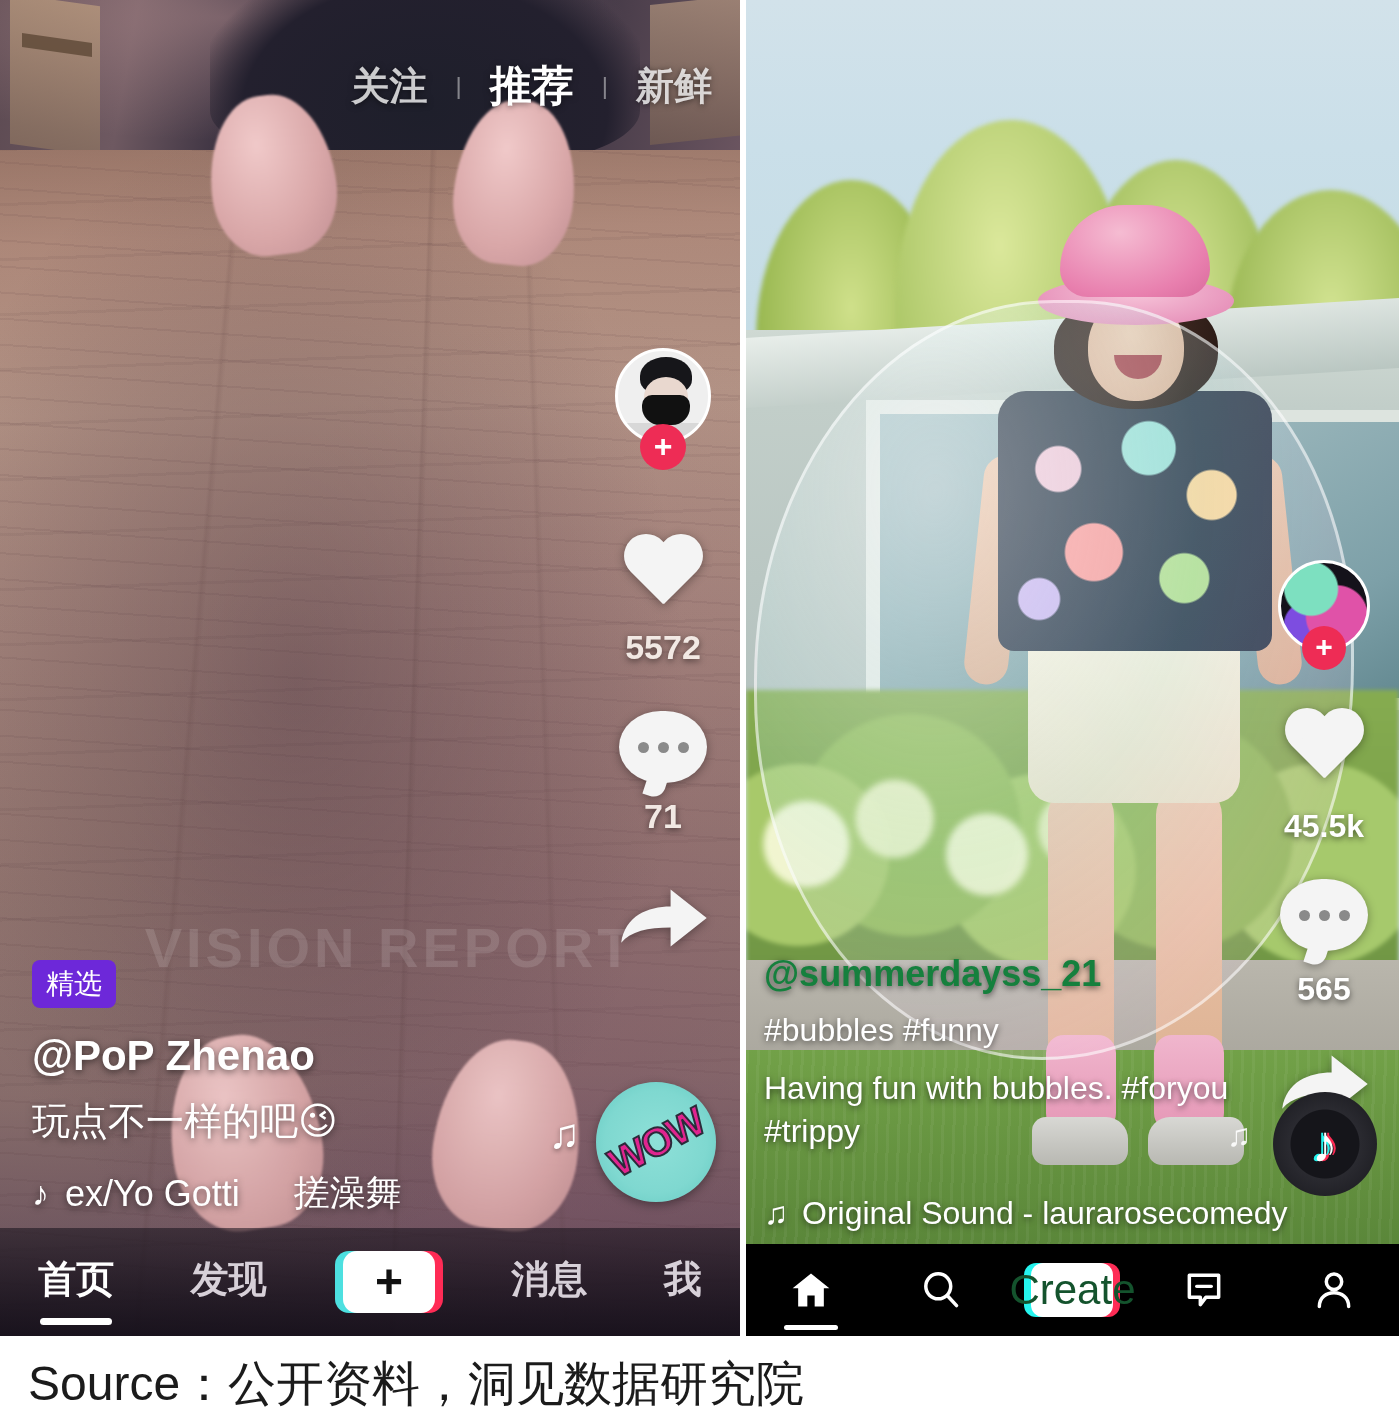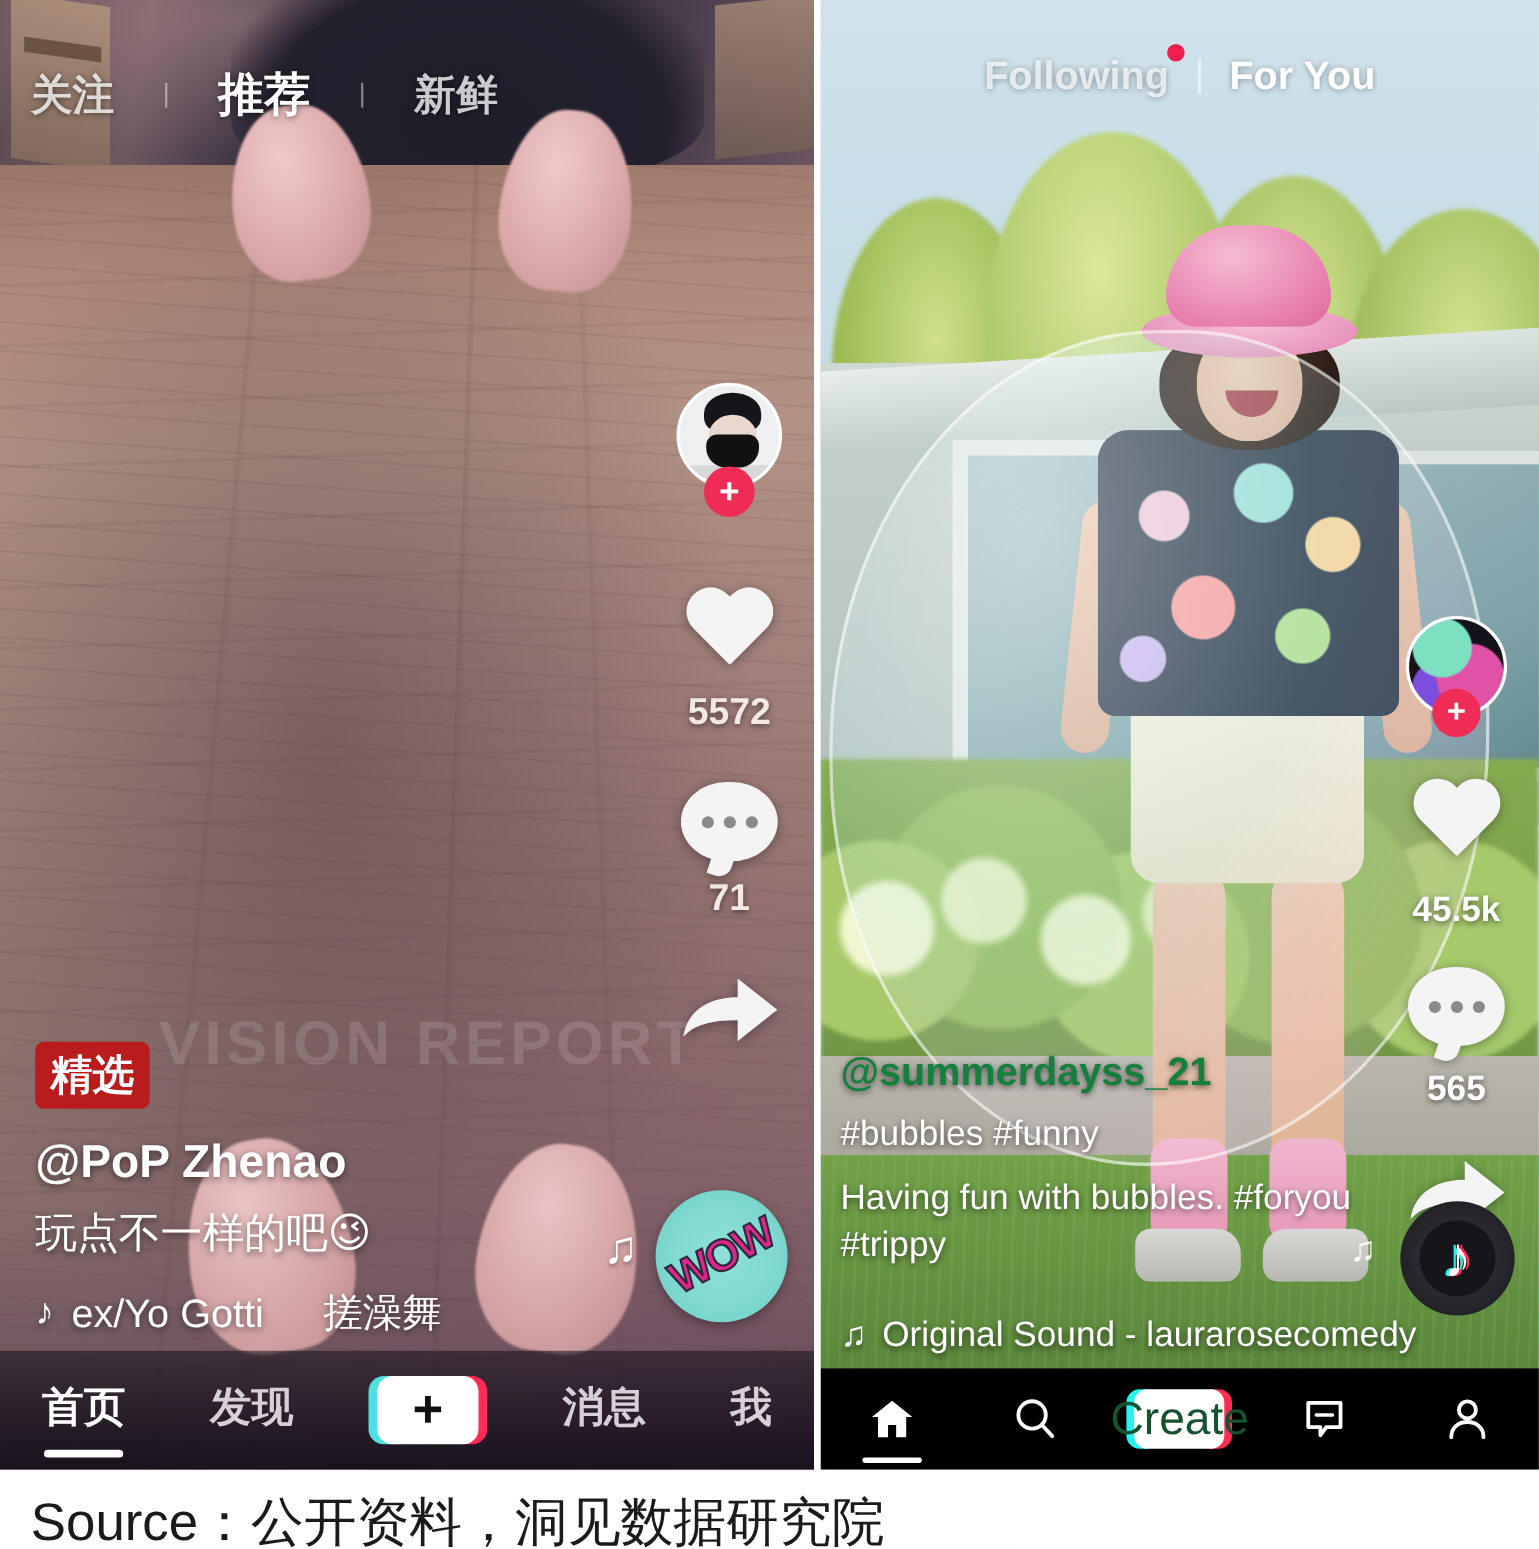--- a/index.html
+++ b/index.html
@@ -66,22 +66,22 @@
   .hand-a{ left:210px; top:95px; width:125px; height:160px; transform: rotate(-7deg); }
   .hand-b{ left:455px; top:100px; width:120px; height:165px; transform: rotate(6deg); }
   .hand-c{ left:170px; top:1035px; width:150px; height:195px; transform: rotate(-9deg); opacity:.95; }
   .hand-d{ left:435px; top:1040px; width:145px; height:190px; transform: rotate(8deg); opacity:.95; }
   .dy-watermark{
     position:absolute; left:120px; top:915px; width:540px; text-align:center;
     color: rgba(255,255,255,.13); font-size:56px; letter-spacing:4px; font-weight:700;
   }
 
   
-  .dy-tabs{ position:absolute; left:0; top:58px; width:100%; display:flex; justify-content:flex-start;
-    align-items:center; gap:16px; z-index:9; }
+  .dy-tabs{ position:absolute; left:0; top:58px; width:100%; display:flex; justify-content:flex-end;
+    align-items:center; gap:0; z-index:9; }
   .dy-tab{ color: rgba(255,255,255,.78); font-size:38px; font-weight:700; padding:0 28px;
     text-shadow: 0 1px 6px rgba(0,0,0,.55); }
   .dy-tab.active{ color:#ffffff; font-size:42px; }
   .dy-tab-sep{ color: rgba(255,255,255,.45); font-size:24px; }
 
   
   .dy-rail{ position:absolute; right:22px; top:348px; width:110px; z-index:9; text-align:center; }
   .avatar-wrap{ position:relative; width:96px; height:120px; margin:0 auto 68px; }
   .avatar{ width:96px; height:96px; border-radius:50%; overflow:hidden; border:3px solid #fff;
     background:#efefef; position:relative; }
@@ -114,21 +114,21 @@
     background: radial-gradient(circle at 50% 50%, #8ee0d8 0%, #7fd8d0 60%, #62c8c0 100%);
     display:flex; align-items:center; justify-content:center; overflow:hidden;
     box-shadow: 0 3px 10px rgba(0,0,0,.35); z-index:9; }
   .dy-disc-text{ color:#e0258f; font-size:40px; font-weight:900; transform: rotate(-28deg);
     -webkit-text-stroke:2px #2b2b3a; letter-spacing:-2px; }
   .dy-note{ position:absolute; right:160px; bottom:178px; color:#fff; font-size:42px; z-index:9;
     text-shadow:0 2px 5px rgba(0,0,0,.4); }
 
   
   .dy-caption{ position:absolute; left:32px; bottom:118px; width:600px; z-index:9; }
-  .badge-featured{ display:inline-block; background:#b91c1c; color:#fff; font-size:38px; font-weight:700;
+  .badge-featured{ display:inline-block; background:#6d28d9; color:#fff; font-size:28px; font-weight:400;
     padding:5px 14px; border-radius:8px; }
   .tag-chip{ display:inline-block; background: rgba(20,20,20,.55); color:#fff; font-size:32px; font-weight:700;
     padding:6px 16px 8px; border-radius:10px; margin-top:24px; }
   .tag-chip .hash{ color:#ffe04d; font-weight:900; margin-right:6px; }
   .dy-user{ color:#fff; font-size:42px; font-weight:700; margin-top:24px; text-shadow:0 2px 7px rgba(0,0,0,.55); }
   .dy-desc{ color:#fff; font-size:38px; margin-top:16px; text-shadow:0 2px 7px rgba(0,0,0,.55); }
   .dy-music{ color:#fff; font-size:36px; margin-top:22px; display:flex; align-items:center; gap:16px;
     text-shadow:0 2px 7px rgba(0,0,0,.55); }
   .dy-music .mnote{ font-size:34px; }
   .dy-music .msep{ display:inline-block; width:22px; }
@@ -407,28 +407,20 @@
         <div class="p-shorts"></div>
         <div class="p-shirt"></div>
         <div class="p-hair"></div>
         <div class="p-face"></div>
         <div class="p-smile"></div>
         <div class="p-brim"></div>
         <div class="p-hat"></div>
       </div>
       <div class="tk-bubble"></div>
 
-      <div class="tk-tabs">
-        <div class="tk-tab">
-          <span>Following</span>
-          <span class="tk-dot"></span>
-        </div>
-        <div class="tk-tab-sep"></div>
-        <div class="tk-tab active">For You</div>
-      </div>
 
       <div class="tk-rail">
         <div>
           <div class="tk-avatar"></div>
           <div class="tk-plus">+</div>
         </div>
 
         <div style="margin-top:40px">
           <div class="heart"></div>
           <div class="tk-count">45.5k</div>

